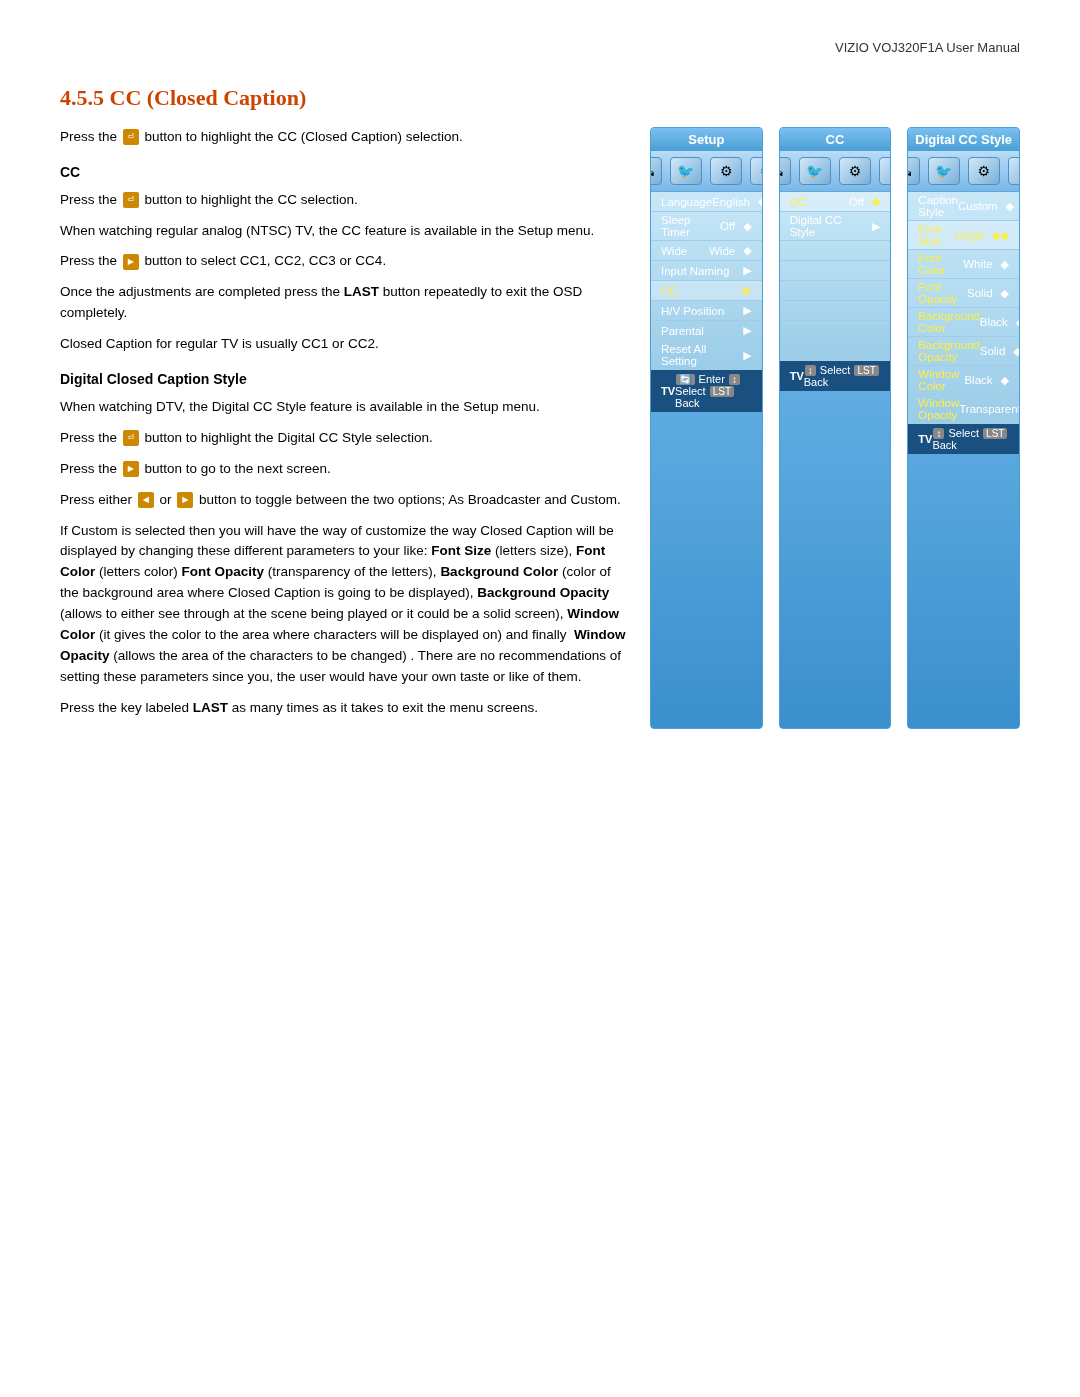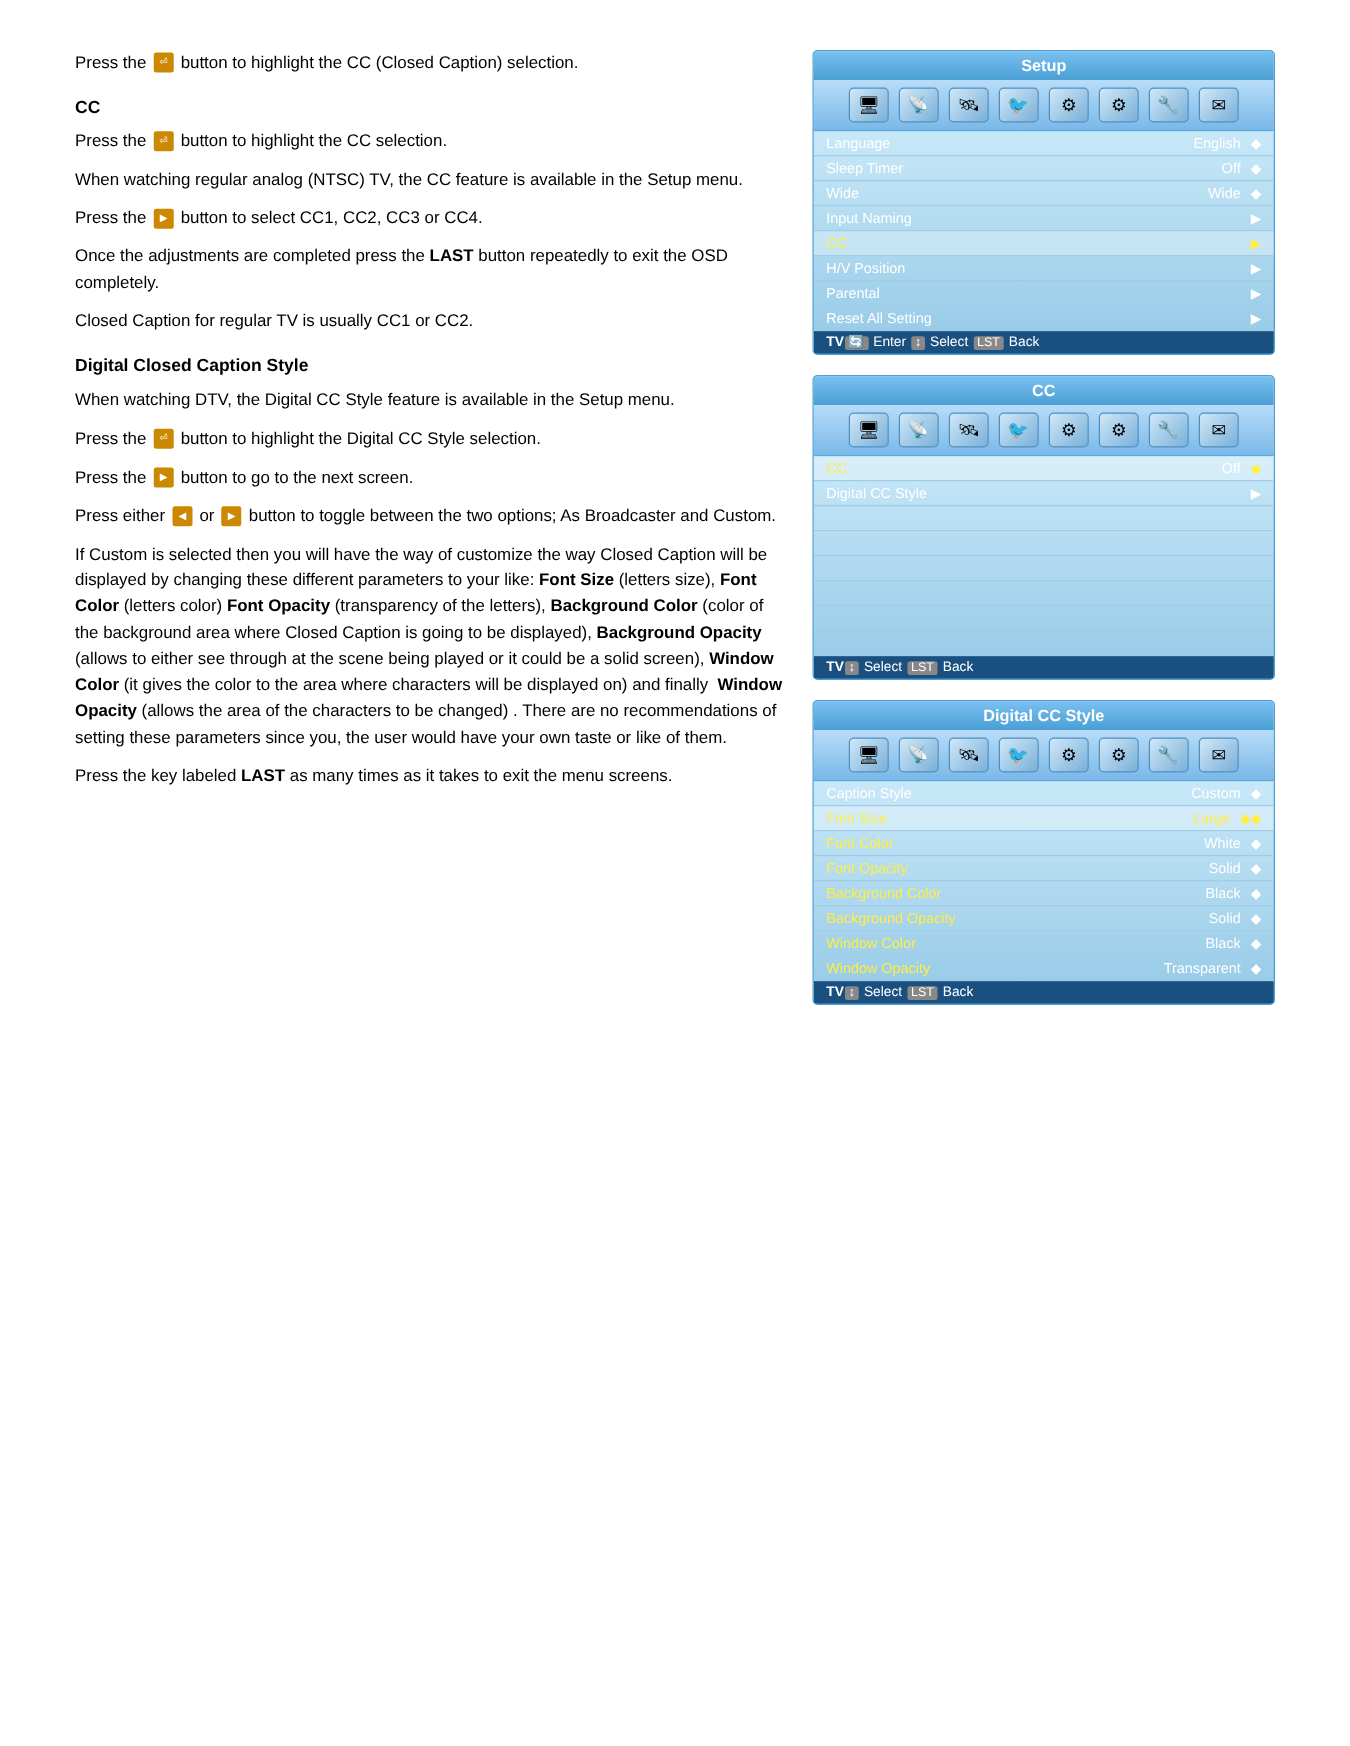--- a/index.html
+++ b/index.html
@@ -46,21 +46,21 @@
     .left-col {
       flex: 1;
       font-size: 13.5px;
       line-height: 1.55;
     }
 
     .right-col {
       width: 370px;
       flex-shrink: 0;
       display: flex;
-      flex-direction: column;
+      flex-direction: row;
       gap: 16px;
     }
 
     .left-col p {
       margin-bottom: 10px;
     }
 
     .left-col h3 {
       font-size: 14px;
       font-weight: bold;
@@ -259,21 +259,25 @@
       transform: translate(-50%, -50%);
     }
     .inline-icon.left::after { content: '◀'; }
     .inline-icon.enter::after { content: '⏎'; }
   </style>
 </head>
 <body>
 
 <div class="page-container">
 
-
+  <div class="page-header">
+    <span>VIZIO VOJ320F1A User Manual</span>
+  </div>
+
+  <div class="section-title">4.5.5 CC (Closed Caption)</div>
 
   <div class="two-col">
 
     <div class="left-col">
 
       <p>
         Press the <span class="inline-icon enter"></span> button to highlight the CC (Closed Caption) selection.
       </p>
 
       <h3>CC</h3>

